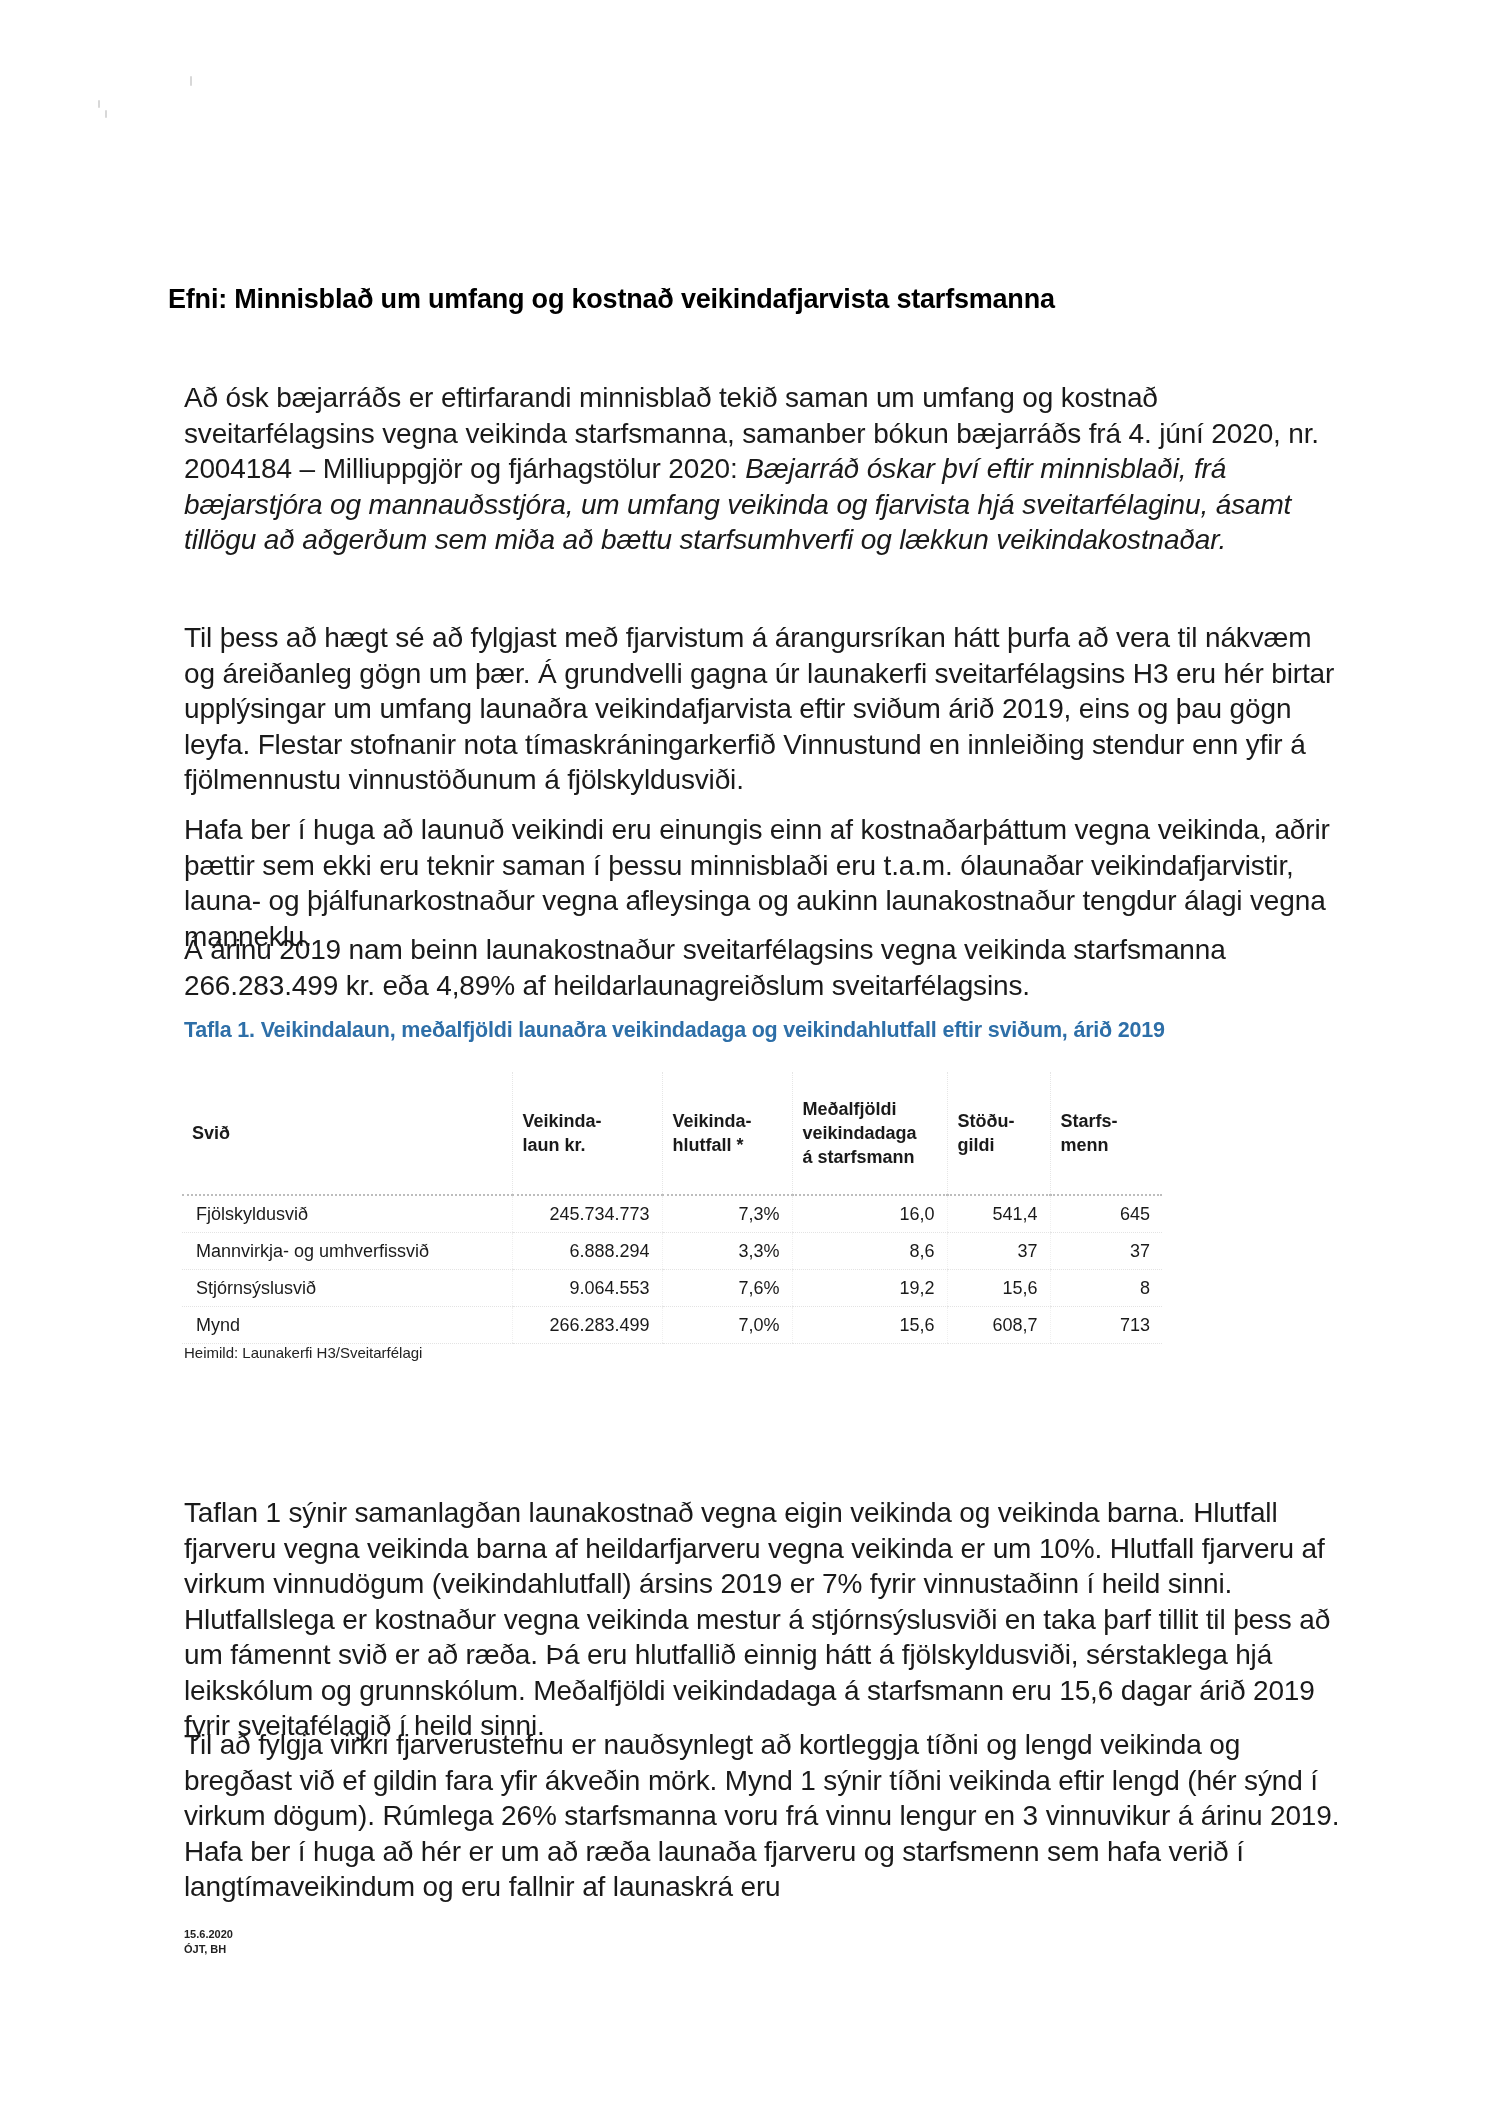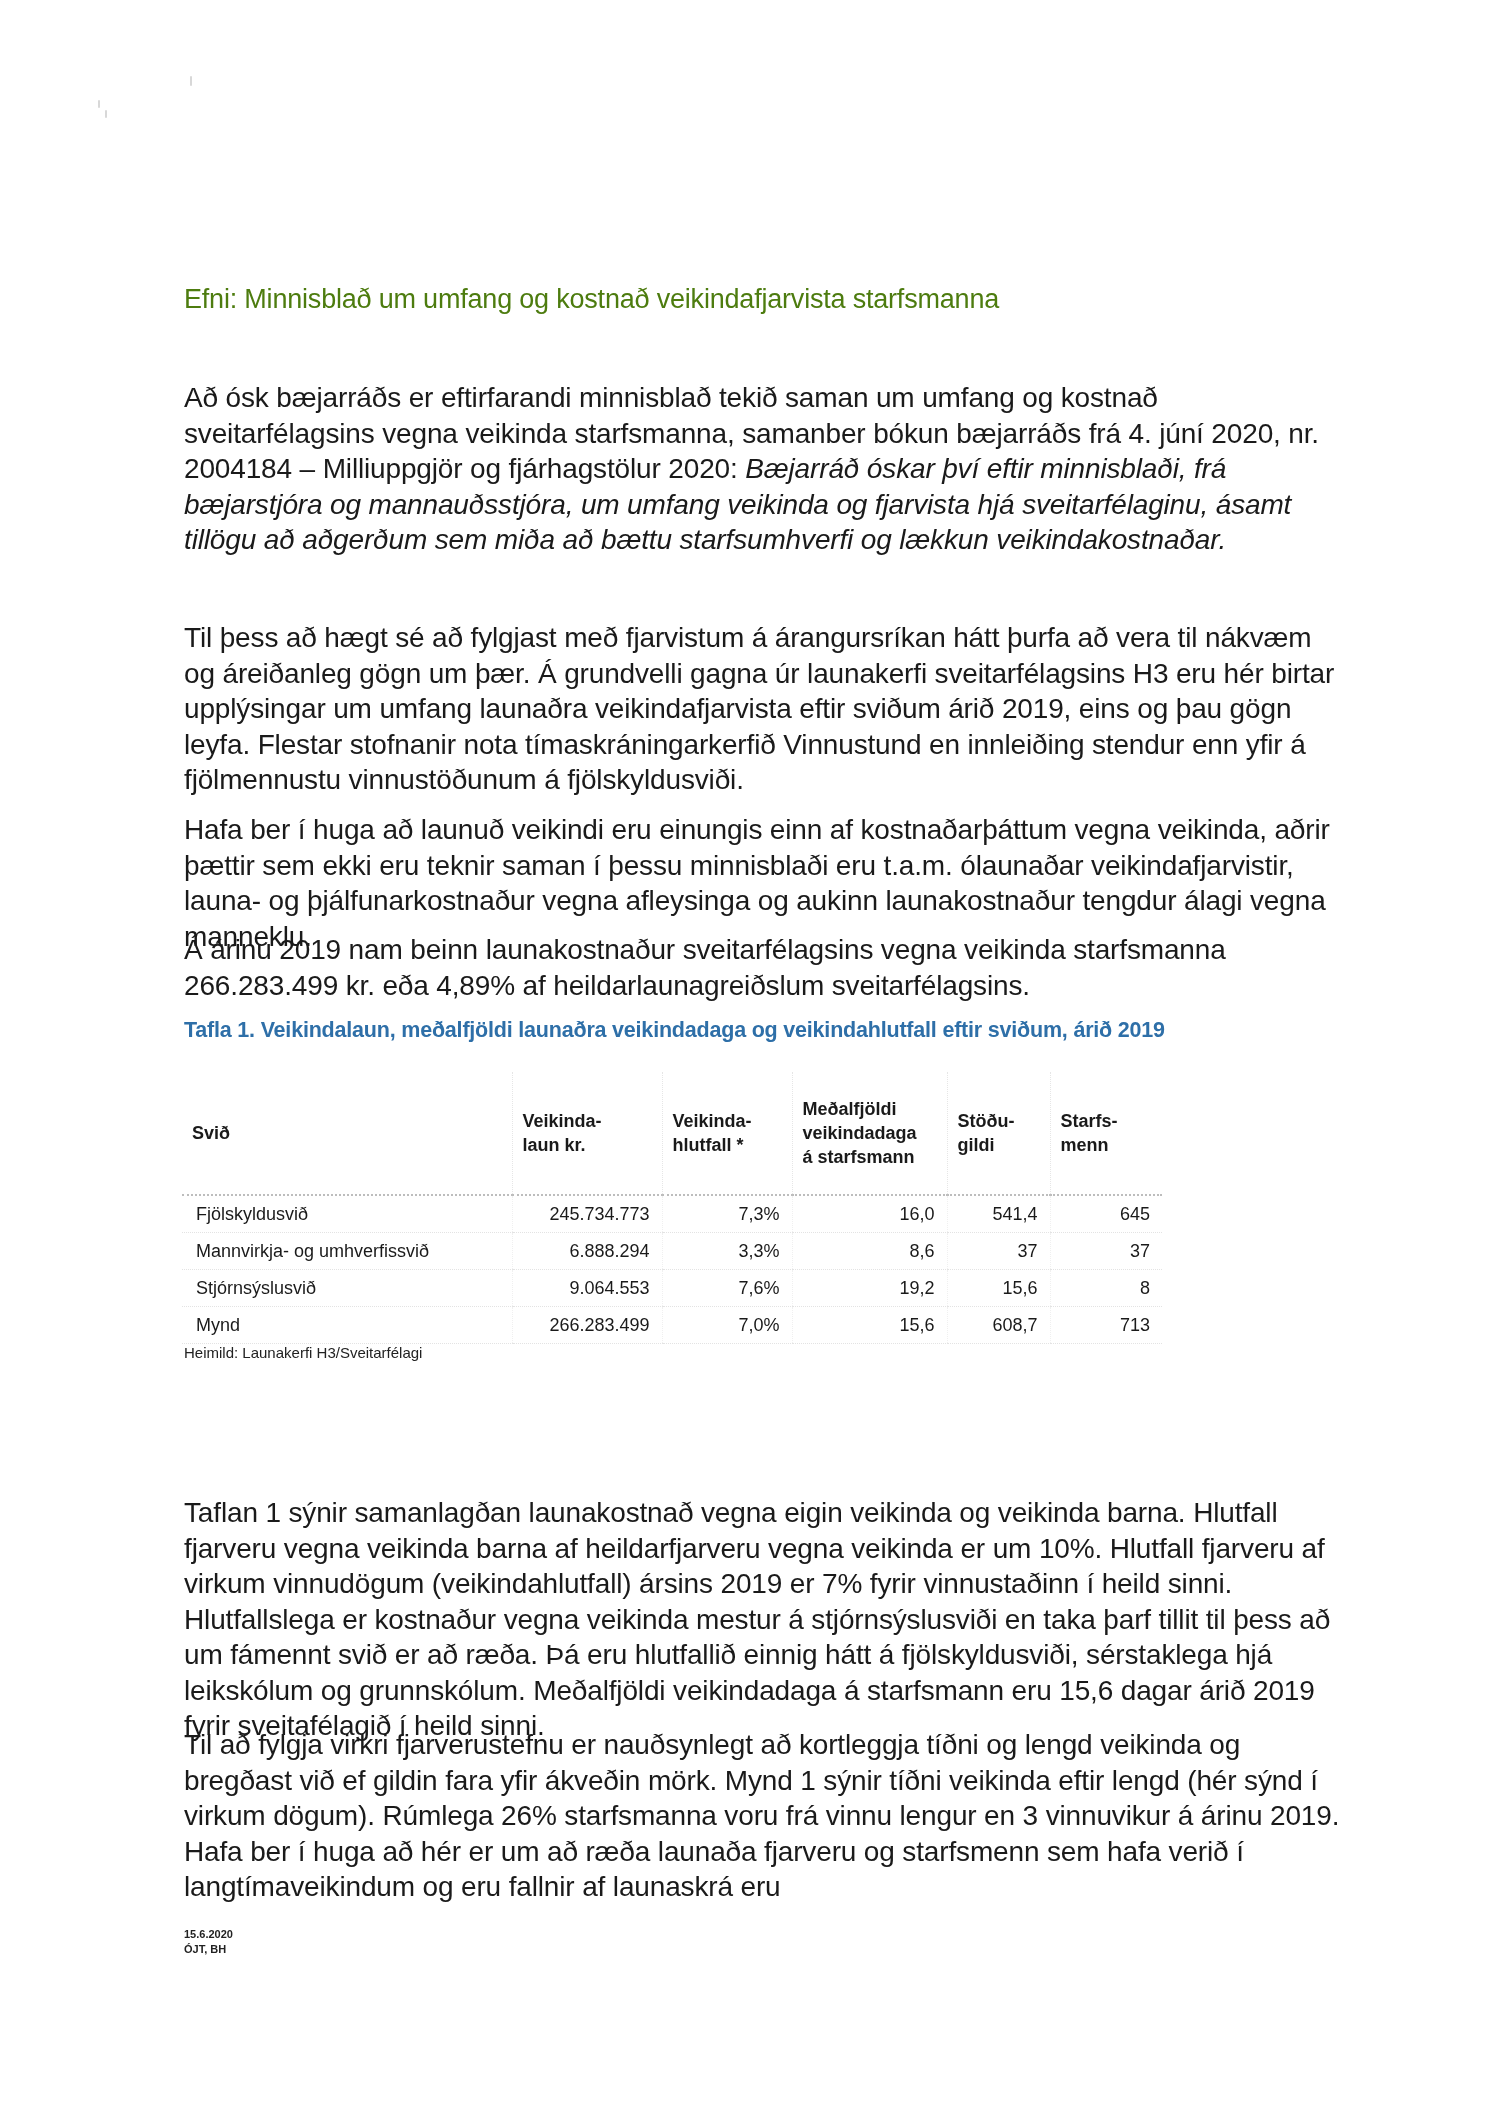--- a/index.html
+++ b/index.html
@@ -1,20 +1,20 @@
 <!DOCTYPE html>
 <html><head>
   <meta charset="utf-8">
   <style>
     html, body { margin: 0; padding: 0; background: #ffffff; }
     body { width: 1500px; height: 2122px; position: relative; overflow: hidden;
       font-family: "Liberation Sans", "DejaVu Sans", sans-serif; color: #1a1a1a; }
     .page { position: absolute; left: 0; top: 0; width: 1500px; height: 2122px; }
     .abs { position: absolute; }
-    .title { left: 184px; top: 284px; font-size: 27px; color: #4d7c0f; letter-spacing: -0.2px; }
+    .title { left: 168px; top: 284px; font-size: 27px; color: #000000; letter-spacing: -0.2px; font-weight: bold; }
     .para { left: 184px; width: 1160px; font-size: 28px; line-height: 35.5px; letter-spacing: -0.15px; color: #1a1a1a; }
     .para i { font-style: italic; }
     .h2 { left: 184px; top: 585px; font-size: 27px; color: #2e74b5; letter-spacing: -0.2px; }
     .caption { left: 184px; top: 1018px; font-size: 21.5px; font-weight: bold; color: #2e6fa8; letter-spacing: -0.2px; }
     table.t1 { position: absolute; left: 182px; top: 1072px; width: 980px; border-collapse: collapse;
       font-size: 18px; color: #1a1a1a; }
     table.t1 th { font-weight: bold; text-align: left; vertical-align: middle; padding: 0 10px; height: 122px;
       border-left: 1px dotted #e6e6e6; line-height: 24px; font-size: 18px; }
     table.t1 th:first-child { border-left: none; }
     table.t1 thead tr { border-bottom: 2px dotted #bdbdbd; }

